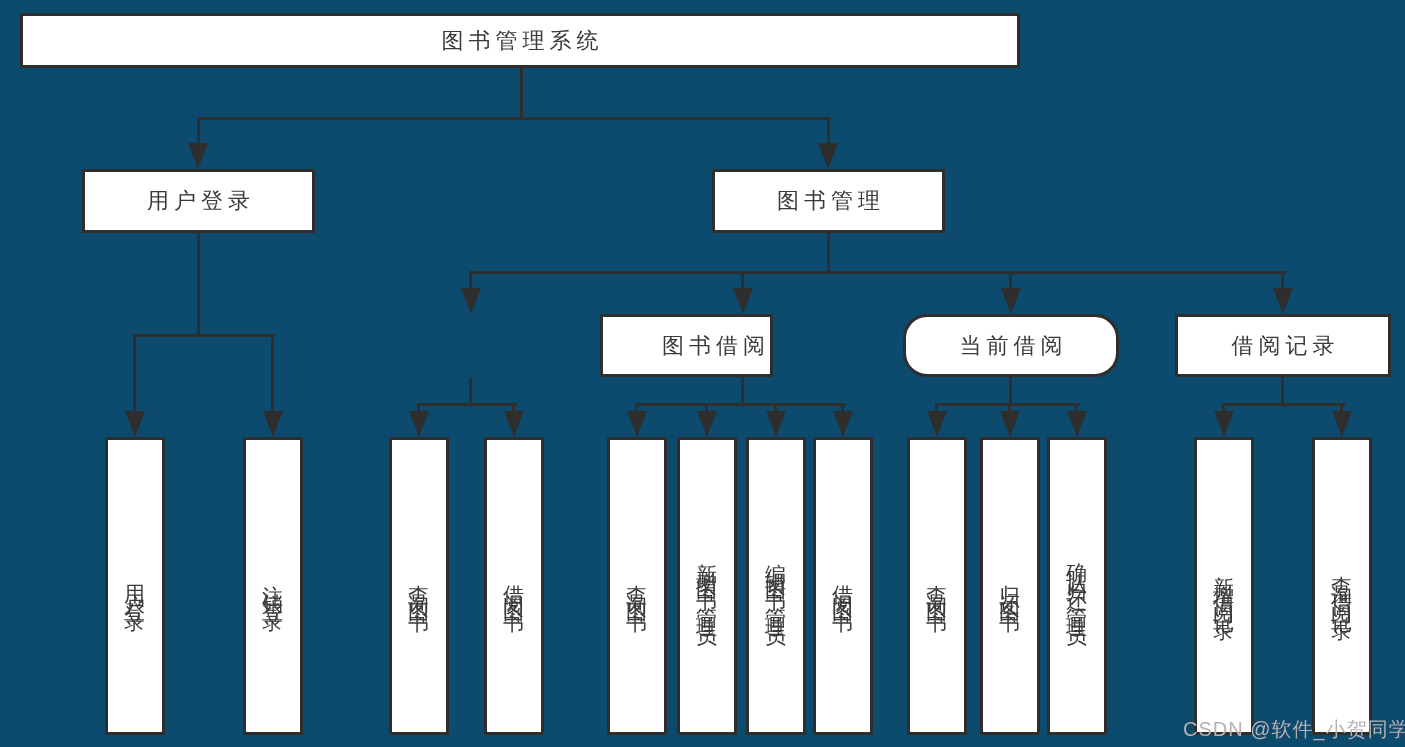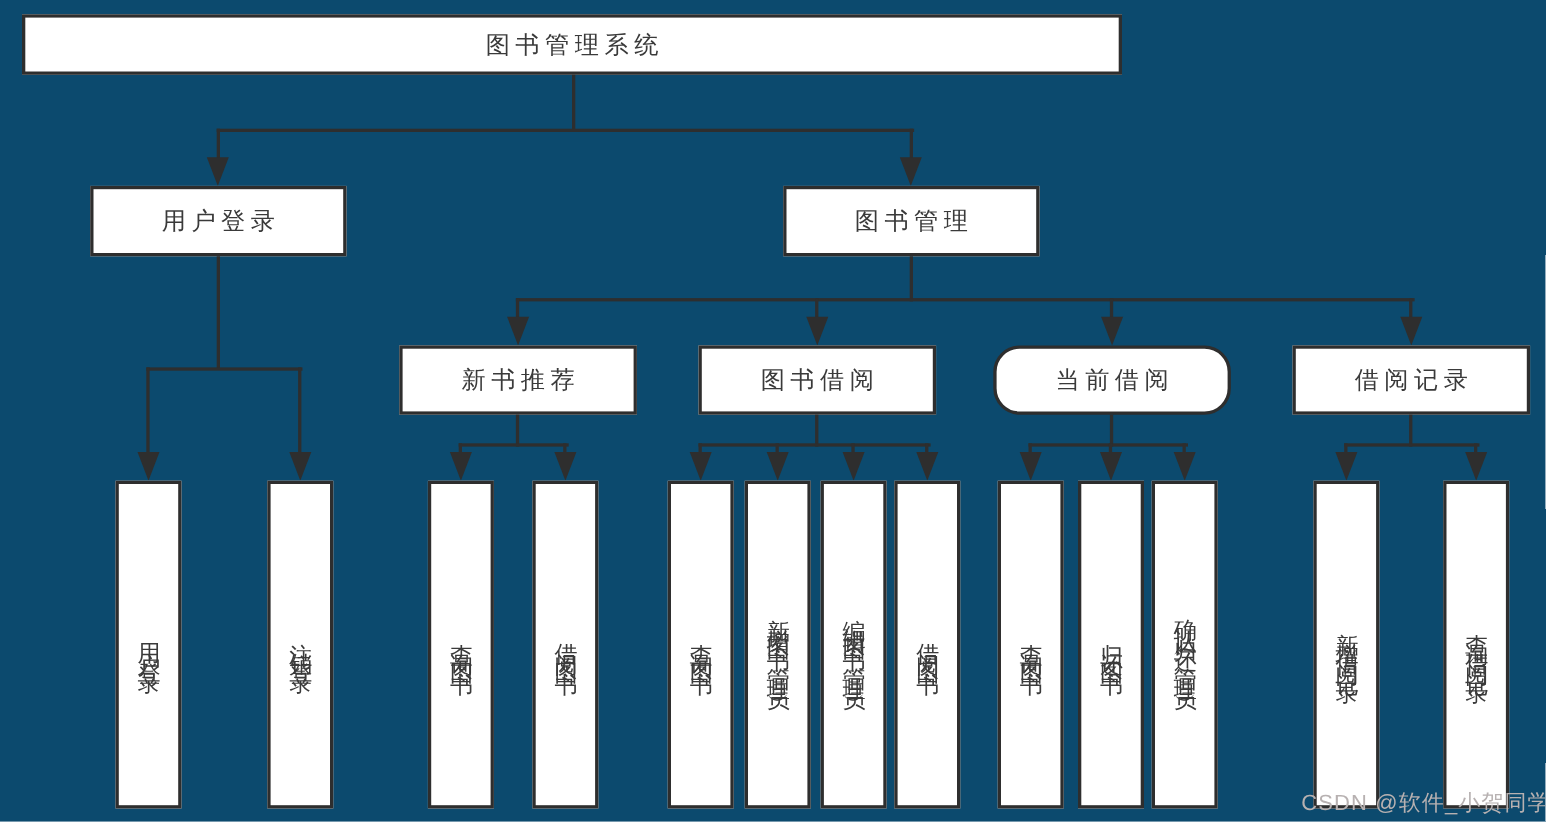--- a/index.html
+++ b/index.html
@@ -92,24 +92,21 @@
   <div class="line" style="left:469px;  top:271px; width:817px; height:3px;"></div>
   <div class="line" style="left:469px;  top:271px; width:3px;   height:21px;"></div>
   <div class="line" style="left:741px;  top:271px; width:3px;   height:21px;"></div>
   <div class="line" style="left:1009px; top:271px; width:3px;   height:21px;"></div>
   <div class="line" style="left:1281px; top:271px; width:3px;   height:21px;"></div>
   <div class="arrow" style="left:461px;  top:288px;"></div>
   <div class="arrow" style="left:733px;  top:288px;"></div>
   <div class="arrow" style="left:1001px; top:288px;"></div>
   <div class="arrow" style="left:1273px; top:288px;"></div>
 
-  <div class="box" style="left:363px; top:314px; width:216px; height:63px;">
-    <span class="hlabel">新书推荐</span>
-  </div>
-  <div class="box" style="left:635px; top:314px; width:216px; height:63px;">
+  <div class="box" style="left:600px; top:314px; width:173px; height:63px;justify-content:flex-end;">
     <span class="hlabel">图书借阅</span>
   </div>
   <div class="box" style="left:903px; top:314px; width:216px; height:63px;border-radius:24px;">
     <span class="hlabel">当前借阅</span>
   </div>
   <div class="box" style="left:1175px; top:314px; width:216px; height:63px;">
     <span class="hlabel">借阅记录</span>
   </div>
 
   <div class="line" style="left:469px; top:377px; width:3px;   height:29px;"></div>

